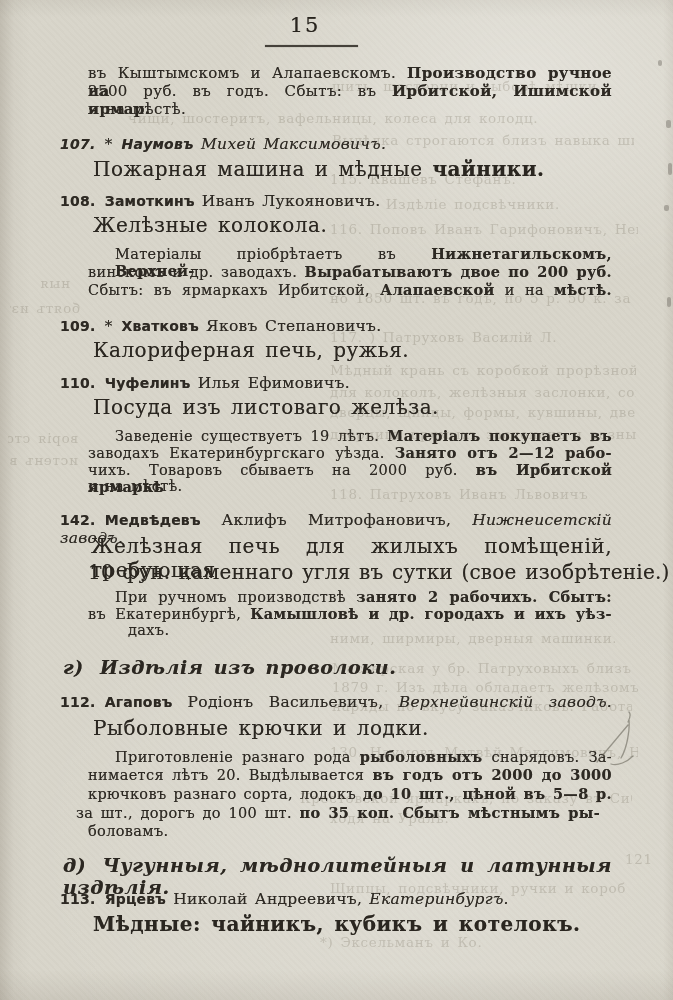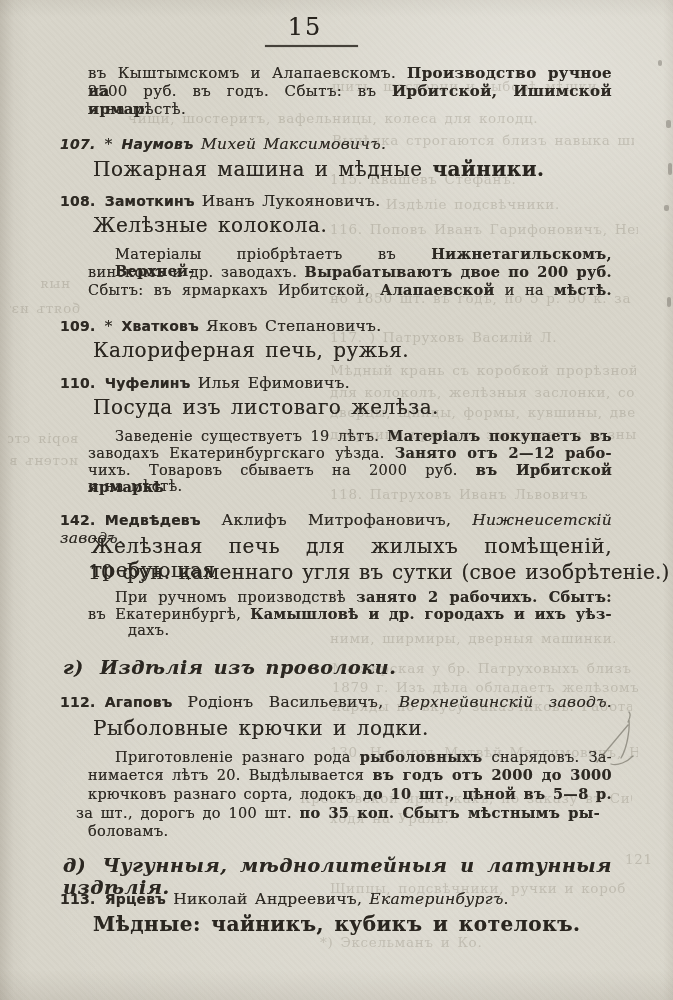--- a/index.html
+++ b/index.html
@@ -14,21 +14,21 @@
       linear-gradient(270deg, rgba(110,100,85,0.10), rgba(110,100,85,0) 10px),
       linear-gradient(0deg, rgba(110,100,85,0.12), rgba(110,100,85,0) 30px),
       linear-gradient(180deg, rgba(110,100,85,0.08), rgba(110,100,85,0) 18px),
       repeating-linear-gradient(47deg, rgba(60,50,40,0.015) 0 2px, rgba(255,255,255,0.015) 2px 5px),
       #d8d5ca;
   }
   .line { position:absolute; white-space:nowrap; }
   .just { white-space:normal; text-align:justify; text-align-last:justify; }
   
   .pageno { position:absolute; top:13px; left:240px; width:130px; text-align:center;
-            font-size:24px; letter-spacing:2px; color:#28241e; }
+            font-size:21px; letter-spacing:2px; color:#28241e; }
   .pagerule { position:absolute; top:45px; left:265px; width:93px; height:2px;
               background:#45413a; box-shadow:0 0 1px rgba(69,65,58,.8); }
   
   .cont  { font-size:15px; letter-spacing:.4px; word-spacing:2px; }
   .det   { font-size:14.5px; letter-spacing:.35px; word-spacing:2px; }
   
   .head  { font-size:15.5px; letter-spacing:.3px; word-spacing:2px; }
   .num   { font-family:"DejaVu Sans", sans-serif; font-weight:700; font-size:14px; margin-right:9px; }
   .star  { font-size:15px; margin-right:9px; }
   .star:empty { display:none; }

